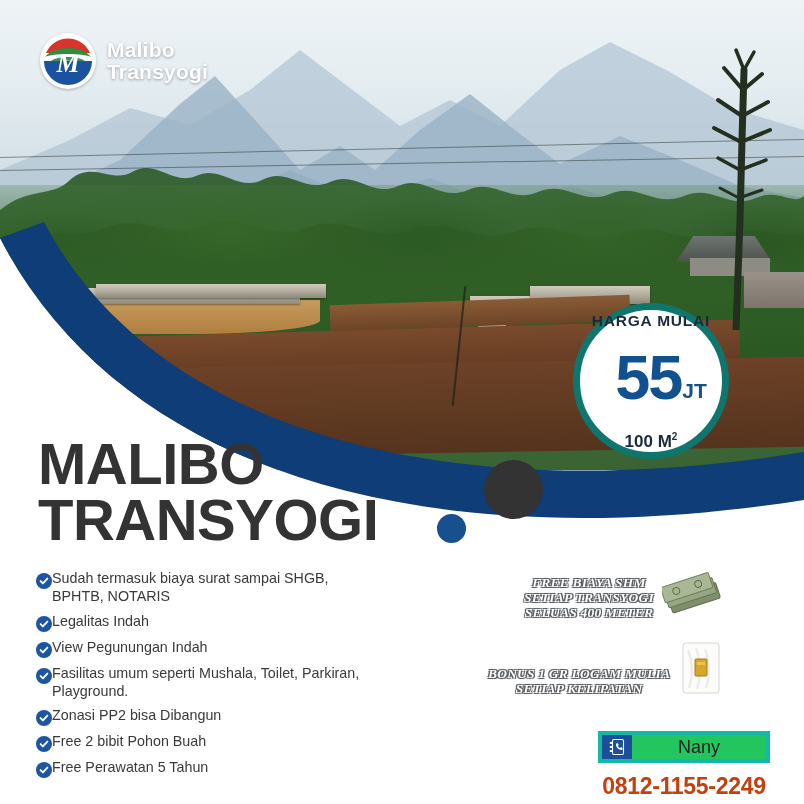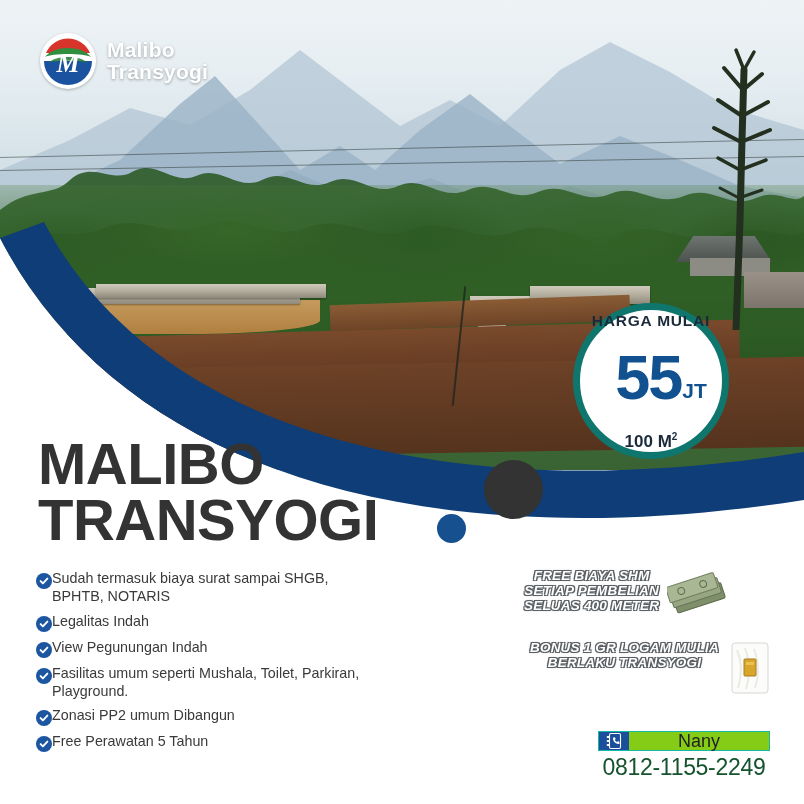--- a/index.html
+++ b/index.html
@@ -179,24 +179,24 @@
     display:flex; align-items:center; justify-content:center;
   }
   .check svg{display:block;}
   .feat-text {
     color:#3a3a3a; font-size:14.3px; line-height:1.25;
   }
 
   
   .promo {
     position:absolute; z-index:30;
-    display:flex; align-items:flex-start; gap:8px;
+    display:flex; align-items:flex-end; gap:8px;font-family:Liberation Serif, serif;
   }
   .promo1 { left:524px; top:568px; }
-  .promo2 { left:530px; top:640px; }
+  .promo2 { left:488px; top:640px; }
   .promo-text {
     color:#ffffff;
     font-weight:bold;
     font-style:italic;
     font-size:13.5px;
     line-height:1.12;
     text-align:center;
     letter-spacing:.2px;
     text-shadow:
       -1.2px -1.2px 0 #5a5f63, 1.2px -1.2px 0 #5a5f63,
@@ -206,36 +206,36 @@
   .promo-text span{display:block; white-space:nowrap;}
   .promo-icon { flex:0 0 auto; }
   .promo-icon svg{display:block;}
 
   
   .contact {
     position:absolute; left:598px; top:731px; width:172px; z-index:30;
   }
   .contact-bar {
     display:flex; align-items:stretch;
-    border:1px solid #14b8a6;
-    background:#84cc16;
-    height:20px;
+    border:4px solid #14b8a6;
+    background:#22c55e;
+    height:32px;
   }
   .contact-icon {
     width:30px; background:#1b4f9c;
     display:flex; align-items:center; justify-content:center;
   }
   .contact-icon svg{display:block;}
   .contact-name {
     flex:1; display:flex; align-items:center; justify-content:center;
     color:#222; font-size:18px;
   }
   .contact-phone {
-    text-align:center; color:#14532d; font-weight:normal;
-    font-size:23px; margin-top:3px; letter-spacing:-.3px;
+    text-align:center; color:#c2410c; font-weight:bold;
+    font-size:23px; margin-top:10px; letter-spacing:-.3px;
   }
 </style>
 </head>
 <body>
 
 <div id="poster">
 
   <div class="photo">
     <div class="sky"></div>
 
@@ -390,55 +390,63 @@
           </svg>
       </span>
       <span class="feat-text">Fasilitas umum seperti Mushala, Toilet, Parkiran, Playground.</span>
     </div>
     <div class="feat">
       <span class="check">
         <svg width="10" height="10" viewBox="0 0 10 10">
             <path d="M1.6,5.1 L3.9,7.4 L8.4,2.6" stroke="#ffffff" stroke-width="1.9" fill="none" stroke-linecap="round" stroke-linejoin="round"></path>
           </svg>
       </span>
-      <span class="feat-text">Zonasi PP2 umum Dibangun</span>
+      <span class="feat-text">Zonasi PP2 bisa Dibangun</span>
+    </div>
+    <div class="feat">
+      <span class="check">
+        <svg width="10" height="10" viewBox="0 0 10 10">
+            <path d="M1.6,5.1 L3.9,7.4 L8.4,2.6" stroke="#ffffff" stroke-width="1.9" fill="none" stroke-linecap="round" stroke-linejoin="round"></path>
+          </svg>
+      </span>
+      <span class="feat-text">Free 2 bibit Pohon Buah</span>
     </div>
     <div class="feat">
       <span class="check">
         <svg width="10" height="10" viewBox="0 0 10 10">
             <path d="M1.6,5.1 L3.9,7.4 L8.4,2.6" stroke="#ffffff" stroke-width="1.9" fill="none" stroke-linecap="round" stroke-linejoin="round"></path>
           </svg>
       </span>
       <span class="feat-text">Free Perawatan 5 Tahun</span>
     </div>
   </div>
 
   <div class="promo promo1">
     <div class="promo-text">
       <span>FREE BIAYA SHM</span>
-      <span>SETIAP PEMBELIAN</span>
+      <span>SETIAP TRANSYOGI</span>
       <span>SELUAS 400 METER</span>
     </div>
     <div class="promo-icon">
       <svg width="62" height="52" viewBox="0 0 62 52">
         <g transform="rotate(-18 31 26)">
           <rect x="6" y="22" width="50" height="16" rx="1.5" fill="#7f8f6a" stroke="#5d6b4c" stroke-width="1"></rect>
           <rect x="4" y="16" width="50" height="16" rx="1.5" fill="#96a582" stroke="#67745a" stroke-width="1"></rect>
           <rect x="2" y="10" width="50" height="16" rx="1.5" fill="#a9b795" stroke="#70805f" stroke-width="1"></rect>
           <circle cx="16" cy="18" r="3.4" fill="none" stroke="#5e6c4a" stroke-width="1"></circle>
           <circle cx="39" cy="18" r="3.4" fill="none" stroke="#5e6c4a" stroke-width="1"></circle>
         </g>
       </svg>
     </div>
   </div>
 
   <div class="promo promo2">
     <div class="promo-text">
       <span>BONUS 1 GR LOGAM MULIA</span>
-      <span>BERLAKU TRANSYOGI</span>
+      <span>SETIAP KELIPATAN</span>
     </div>
     <div class="promo-icon">
       <svg width="46" height="56" viewBox="0 0 46 56">
         <rect x="5" y="3" width="36" height="50" rx="3" fill="#fcfcfa" stroke="#d6d6d2" stroke-width="1"></rect>
         <path d="M10,10 C16,24 14,38 11,48 M18,8 C24,24 22,40 19,49 M27,9 C33,25 31,40 28,48" fill="none" stroke="#eceae4" stroke-width="2"></path>
         <rect x="17" y="19" width="12" height="17" rx="1" fill="#d9a62c" stroke="#a77d1c" stroke-width="1"></rect>
         <rect x="19" y="22" width="8" height="3" fill="#efc95f" opacity=".8"></rect>
       </svg>
     </div>
   </div>

